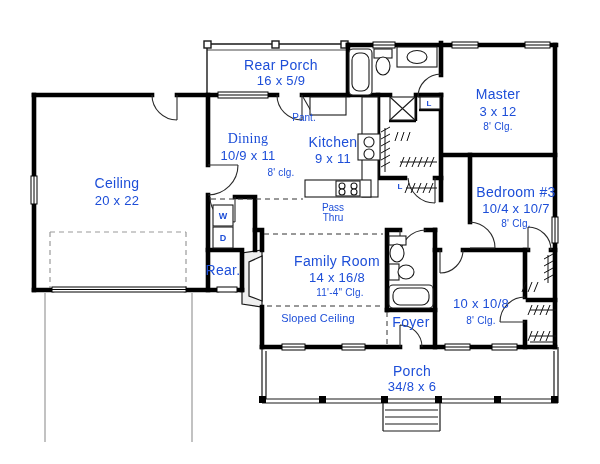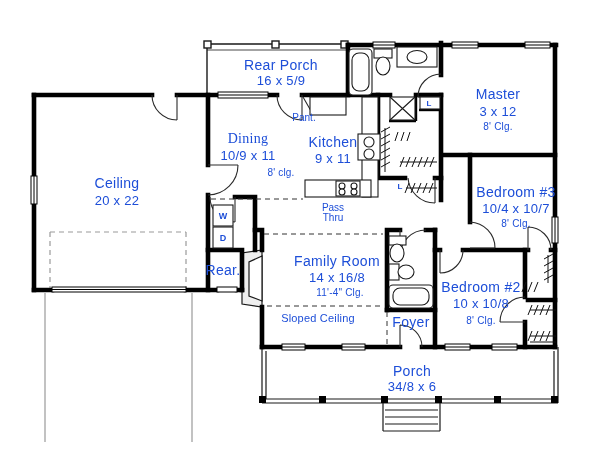--- a/index.html
+++ b/index.html
@@ -258,21 +258,20 @@
   <div class="lbl small-lbl" style="left:333px;top:217px;">Thru</div>
 
   <div class="lbl room-name" style="left:498px;top:94px;">Master</div>
   <div class="lbl room-dims" style="left:498px;top:111px;">3 x 12</div>
   <div class="lbl room-clg" style="left:498px;top:126px;">8' Clg.</div>
 
   <div class="lbl room-name" style="left:516px;top:192px;">Bedroom #3</div>
   <div class="lbl room-dims" style="left:516px;top:208px;">10/4 x 10/7</div>
   <div class="lbl room-clg" style="left:516px;top:223px;">8' Clg.</div>
 
-  <div class="lbl room-name" style="left:481px;top:287px;">Bedroom #2</div>
   <div class="lbl room-dims" style="left:481px;top:303px;">10 x 10/8</div>
   <div class="lbl room-clg" style="left:481px;top:320px;">8' Clg.</div>
 
   <div class="lbl room-name" style="left:337px;top:261px;">Family Room</div>
   <div class="lbl room-dims" style="left:337px;top:277px;">14 x 16/8</div>
   <div class="lbl room-clg" style="left:340px;top:292px;">11'-4" Clg.</div>
   <div class="lbl room-clg" style="left:318px;top:318px;font-size:11px;">Sloped Ceiling</div>
 
   <div class="lbl room-name" style="left:223px;top:270px;">Rear.</div>
   <div class="lbl room-name" style="left:411px;top:322px;">Foyer</div>

